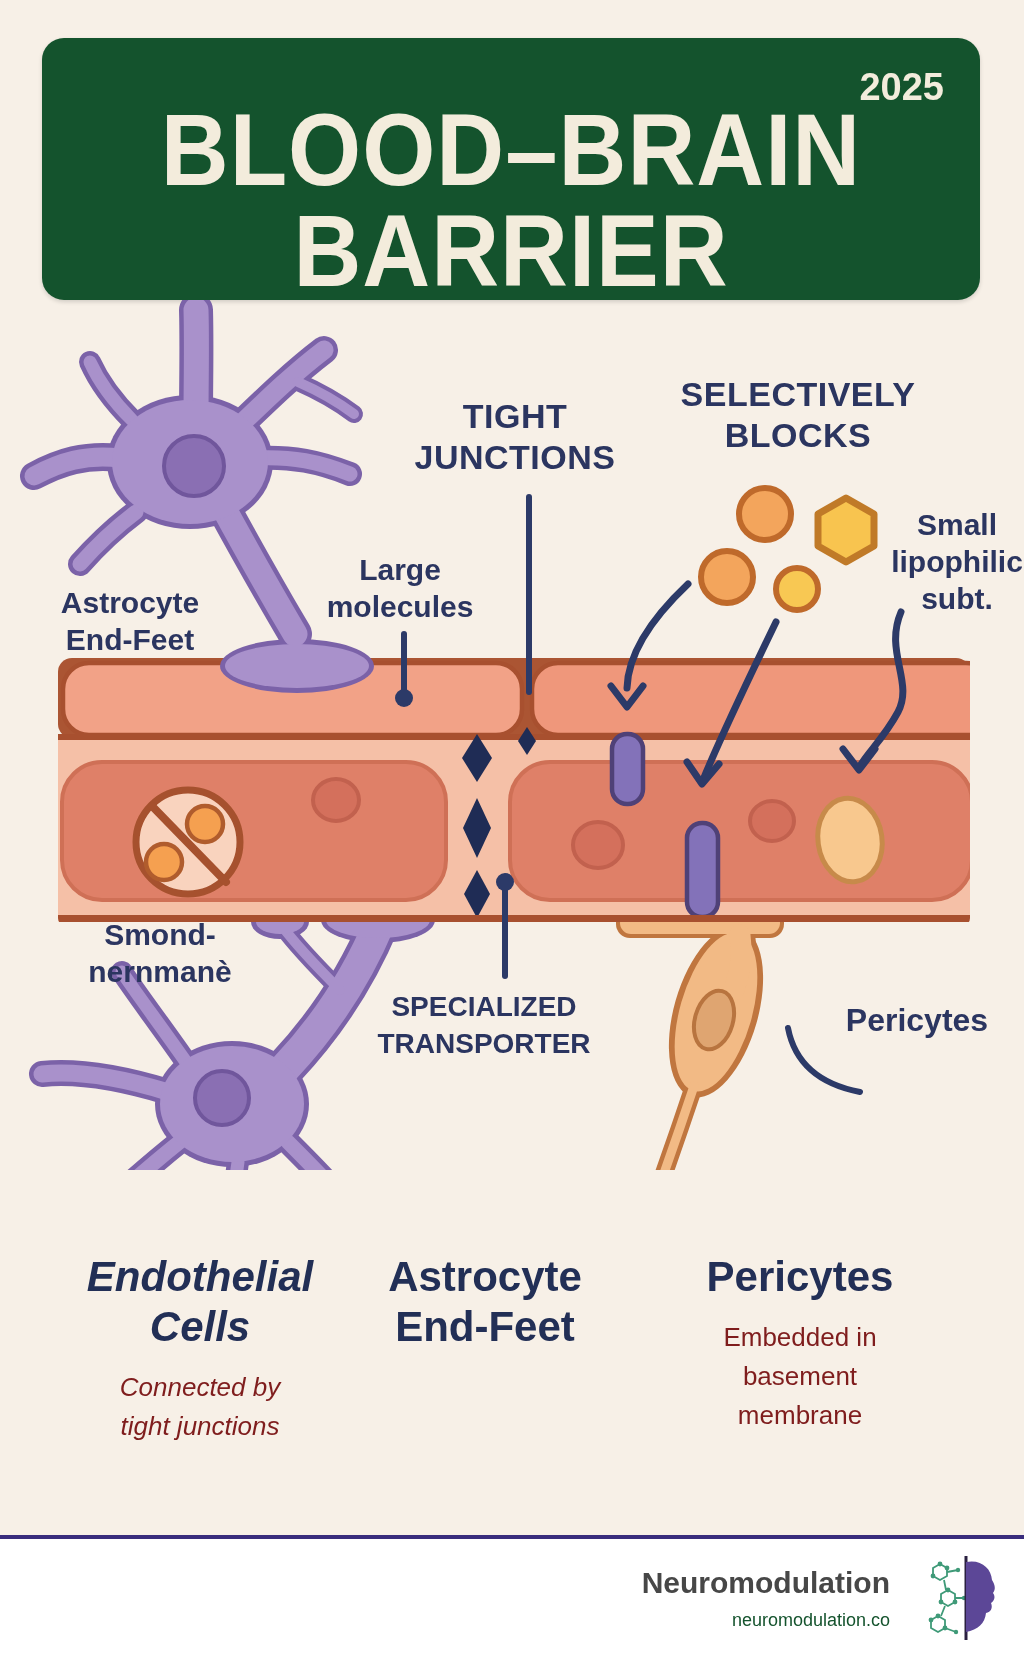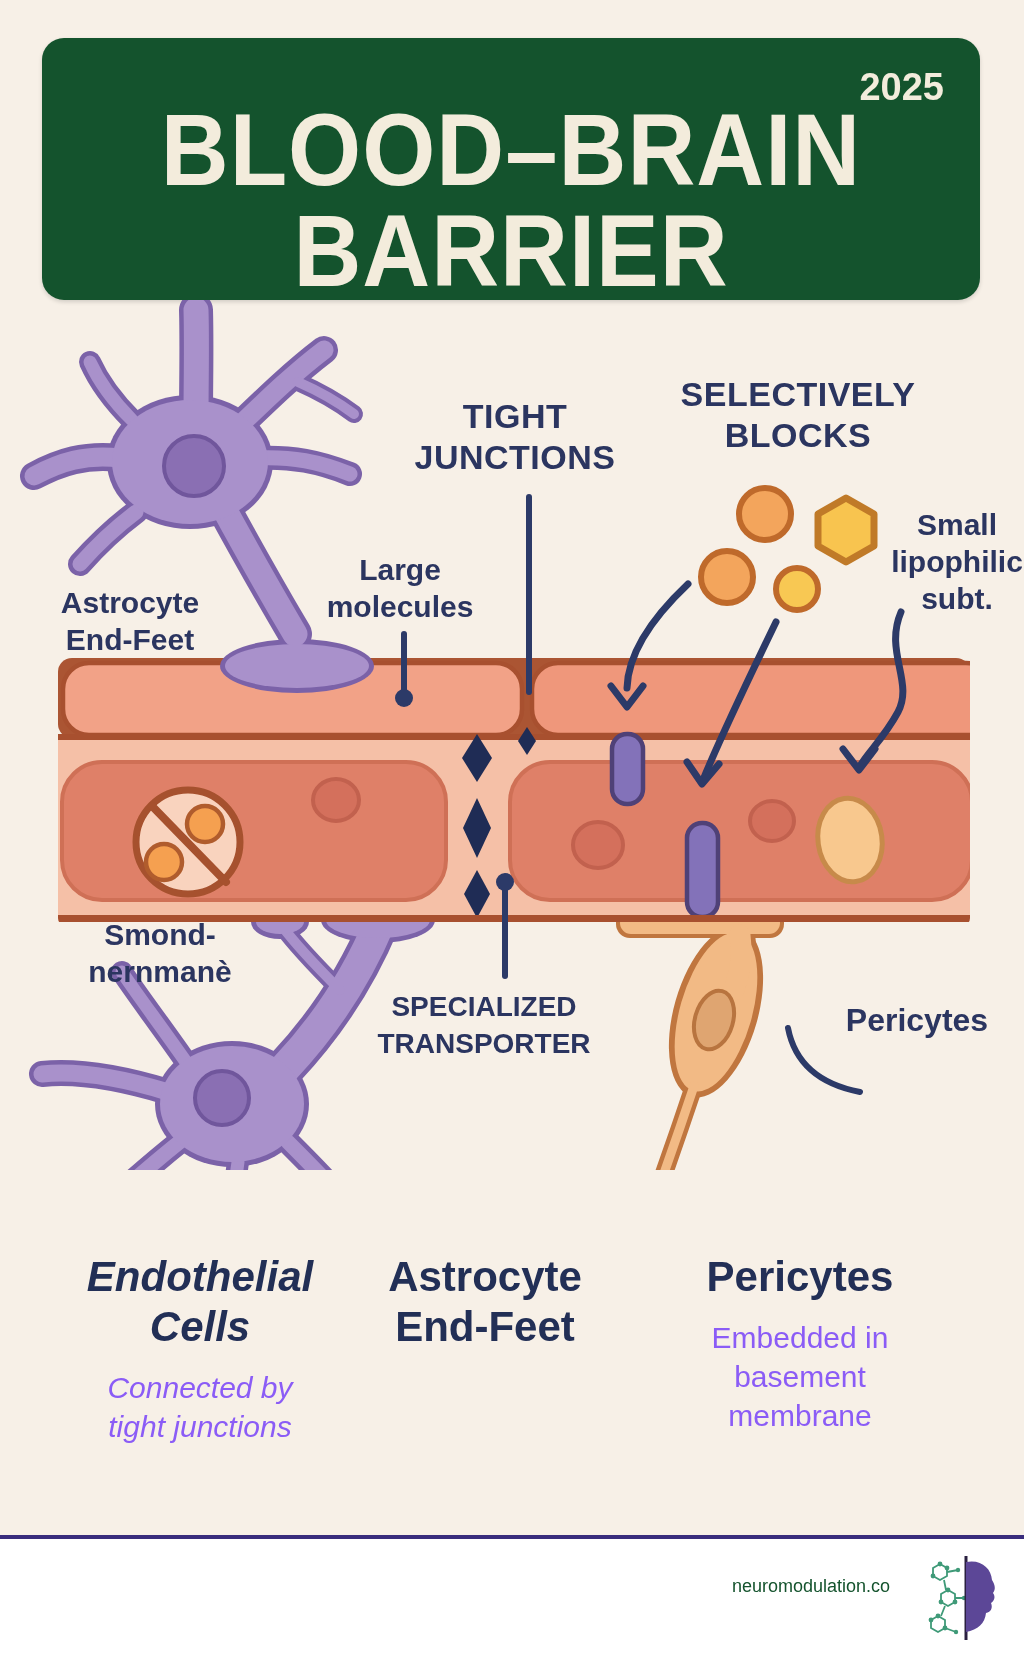--- a/index.html
+++ b/index.html
@@ -15,21 +15,21 @@
          font-size:94px;line-height:93px;font-weight:700;letter-spacing:1px;
          transform:scaleY(1.08);transform-origin:center top;}
   
   .lbl{color:#2b3560;text-align:center;}
   .lbl-sm{font-size:30px;line-height:37px;font-weight:700;}
   .lbl-big{font-size:34px;line-height:41px;font-weight:700;letter-spacing:.5px;}
   .left{text-align:center;margin-top:12px;}
   
   .legend-col{top:1252px;color:#222f56;text-align:center;}
   .legend-title{font-size:42px;line-height:50px;font-weight:700;}
-  .legend-desc{font-size:30px;line-height:39px;font-weight:400;color:#8b5cf6;margin-top:16px;}
+  .legend-desc{font-size:26px;line-height:39px;font-weight:400;color:#7f1d1d;margin-top:16px;}
   
   .footer-line{left:0;top:1535px;width:1024px;height:4px;background:#3a2d7d;}
   .footer-bg{left:0;top:1539px;width:1024px;height:127px;background:#ffffff;}
   .brand-block{top:1566px;right:134px;text-align:right;}
   .brand{font-size:30px;font-weight:700;color:#474747;}
   .site{font-size:18px;font-weight:400;color:#14532d;margin-top:10px;}
   .logo{left:920px;top:1552px;width:86px;height:92px;}
   svg{display:block;}
 </style>
 </head>
@@ -205,20 +205,21 @@
 <div class="abs legend-col" style="left:650px;width:300px;">
   <div class="legend-title ml">Pericytes</div>
   <div class="legend-desc ml">Embedded in
 basement
 membrane</div>
 </div>
 
 <div class="abs footer-line"></div>
 <div class="abs footer-bg"></div>
 <div class="abs brand-block">
+  <div class="brand">Neuromodulation</div>
   <div class="site">neuromodulation.co</div>
 </div>
 <svg class="abs logo" viewBox="0 0 86 92">
   <rect x="0" y="0" width="86" height="92" fill="#ffffff"></rect>
   <g stroke="#3f9a78" fill="none" stroke-width="1.8">
     <polygon points="20,12 27,16 27,24 20,28 13,24 13,16"></polygon>
     <polygon points="28,38 35,42 35,50 28,54 21,50 21,42"></polygon>
     <polygon points="18,64 25,68 25,76 18,80 11,76 11,68"></polygon>
     <path d="M 24,28 L 26,38 M 25,54 L 21,64 M 27,20 L 38,18 M 35,46 L 44,46 M 25,76 L 36,80"></path>
   </g>

